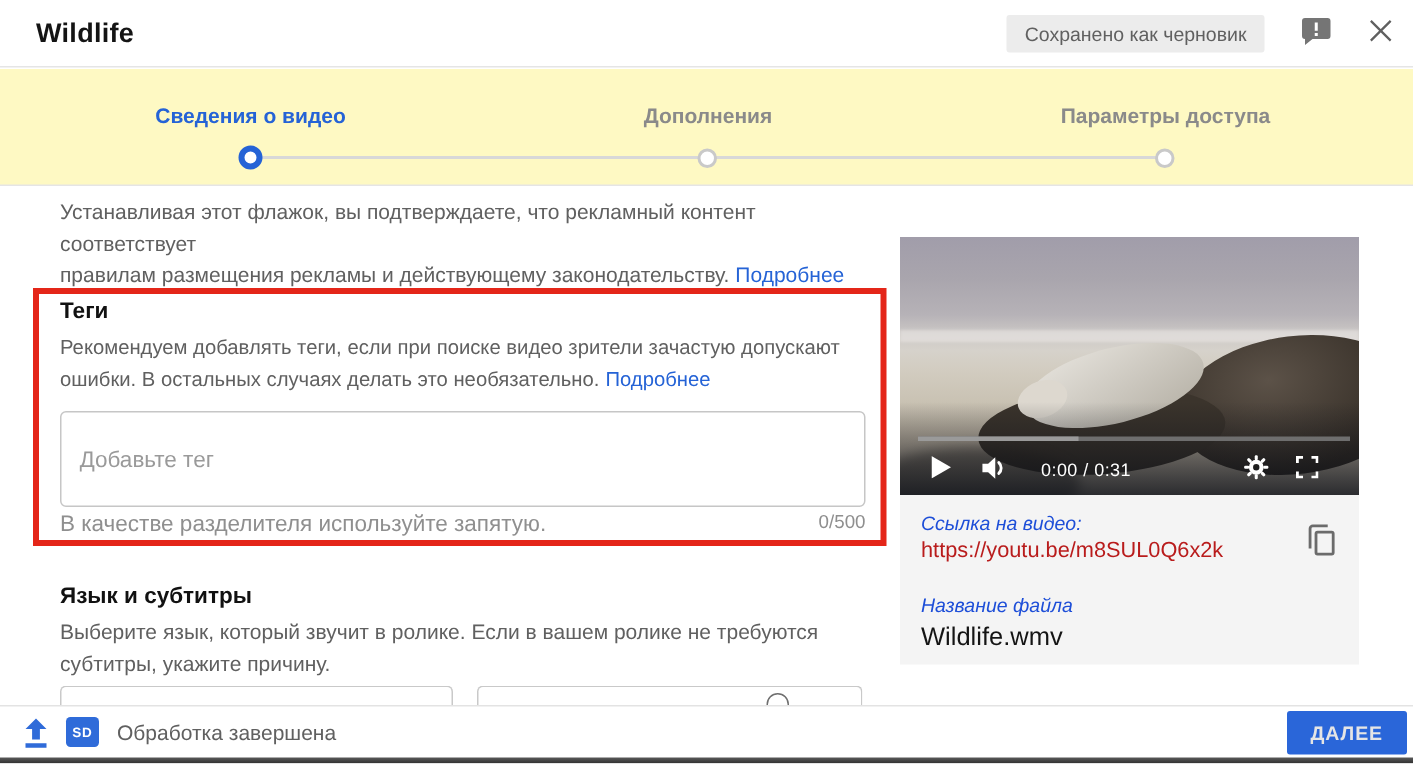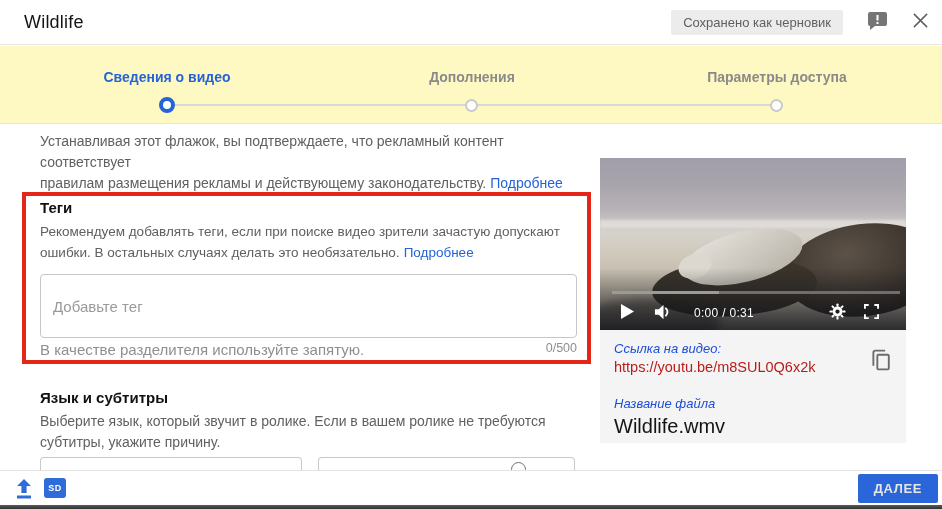--- a/index.html
+++ b/index.html
@@ -4,21 +4,21 @@
 <style>
   * { margin:0; padding:0; box-sizing:border-box; }
   html,body { background:#fff; }
   .window {
     position:relative; width:942px; height:509px; overflow:hidden;
     background:#fff; font-family:"Liberation Sans","DejaVu Sans",sans-serif;
     color:#606060;
   }
   
   .header { position:absolute; top:0; left:0; width:942px; height:45px; border-bottom:1px solid #e5e5e5; background:#fff; }
-  .title { position:absolute; left:24px; top:0; line-height:45px; font-size:18px; font-weight:400; color:#141414; letter-spacing:.2px; }
+  .title { position:absolute; left:24px; top:0; line-height:45px; font-size:18px; font-weight:700; color:#141414; letter-spacing:.2px; }
   .chip { position:absolute; right:99px; top:10px; height:25px; line-height:25px; padding:0 12px; background:#ececec; border-radius:2px; font-size:13px; color:#606060; }
   .icon-btn { position:absolute; top:11px; width:22px; height:22px; background:none; border:none; cursor:pointer; display:flex; align-items:center; justify-content:center; }
   .fb-btn { right:54px; }
   .close-btn { right:11px; }
   
   .stepper { position:absolute; top:46px; left:0; width:942px; height:78px; border-bottom:1px solid #e5e5e5; background:#fef9c3; }
   .step-track { position:absolute; left:167px; top:58px; width:610px; height:2px; background:#d8d8d8; }
   .step-label { position:absolute; top:23px; transform:translateX(-50%); font-size:14px; font-weight:700; color:#8a8a8a; white-space:nowrap; cursor:pointer; }
   .step-label.active { color:#2563d6; }
   .step-dot { position:absolute; border-radius:50%; background:#fff; cursor:pointer; }
@@ -59,21 +59,21 @@
   .pc { position:absolute; bottom:8px; display:flex; align-items:center; justify-content:center; background:none; border:none; cursor:pointer; }
   .pc-play { left:18px; width:18px; height:18px; }
   .pc-vol { left:52px; width:22px; height:18px; }
   .pc-time { left:94px; bottom:10px; font-size:12px; color:#fff; letter-spacing:.3px; white-space:nowrap; }
   .pc-gear { left:228px; width:18px; height:18px; }
   .pc-fs { left:262px; width:18px; height:18px; }
   
   .info-panel { position:absolute; left:600px; top:330px; width:306px; height:113px; background:#f4f4f4; }
   .ip-label { position:absolute; left:14px; font-size:13px; color:#1d4ed8;font-style:italic; }
   .ip-link { position:absolute; left:14px; top:29px; font-size:14.5px; color:#b91c1c; text-decoration:none; cursor:pointer; }
-  .ip-file { position:absolute; left:14px; top:85px; font-size:20px; color:#141414; }
+  .ip-file { position:absolute; left:14px; top:85px; font-size:17px; color:#141414; }
   .copy-btn { position:absolute; right:12px; top:18px; width:26px; height:28px; background:none; border:none; cursor:pointer; }
   
   .footer { position:absolute; left:0; top:470px; width:942px; height:35px; background:#fff; border-top:1px solid #e3e3e3; }
   .up-icon { position:absolute; left:14px; top:7px; }
   .sd-badge { position:absolute; left:44px; top:7px; width:22px; height:20px; background:#2f6bd9; color:#fff; border-radius:3px; font-size:9px; font-weight:700; text-align:center; line-height:20px; letter-spacing:.5px; }
   .status-text { position:absolute; left:78px; top:0; line-height:35px; font-size:14px; color:#606060; }
   .next-btn { position:absolute; right:4px; top:3px; height:29px; padding:0 16px; background:#2a66d9; color:#e5e5e5; border:none; border-radius:2px; font-size:13px; font-weight:700; letter-spacing:.6px; cursor:pointer; font-family:inherit; }
   .bottom-strip { position:absolute; left:0; top:505px; width:942px; height:4px; background:linear-gradient(180deg,#5a5a5a,#2f2f2f); }
 </style>
 </head>
@@ -202,17 +202,18 @@
   </div>
 
   <div class="footer">
     <span class="up-icon">
       <svg width="20" height="22" viewBox="0 0 20 22">
         <path fill="#2f6bd9" d="M10 1l7 7h-4.4v7H7.4V8H3z"></path>
         <rect x="3" y="17.5" width="14" height="3" fill="#2f6bd9"></rect>
       </svg>
     </span>
     <span class="sd-badge">SD</span>
+    <span class="status-text">Обработка завершена</span>
     <button class="next-btn">ДАЛЕЕ</button>
   </div>
   <div class="bottom-strip"></div>
 
 </div>
 
 </body></html>

